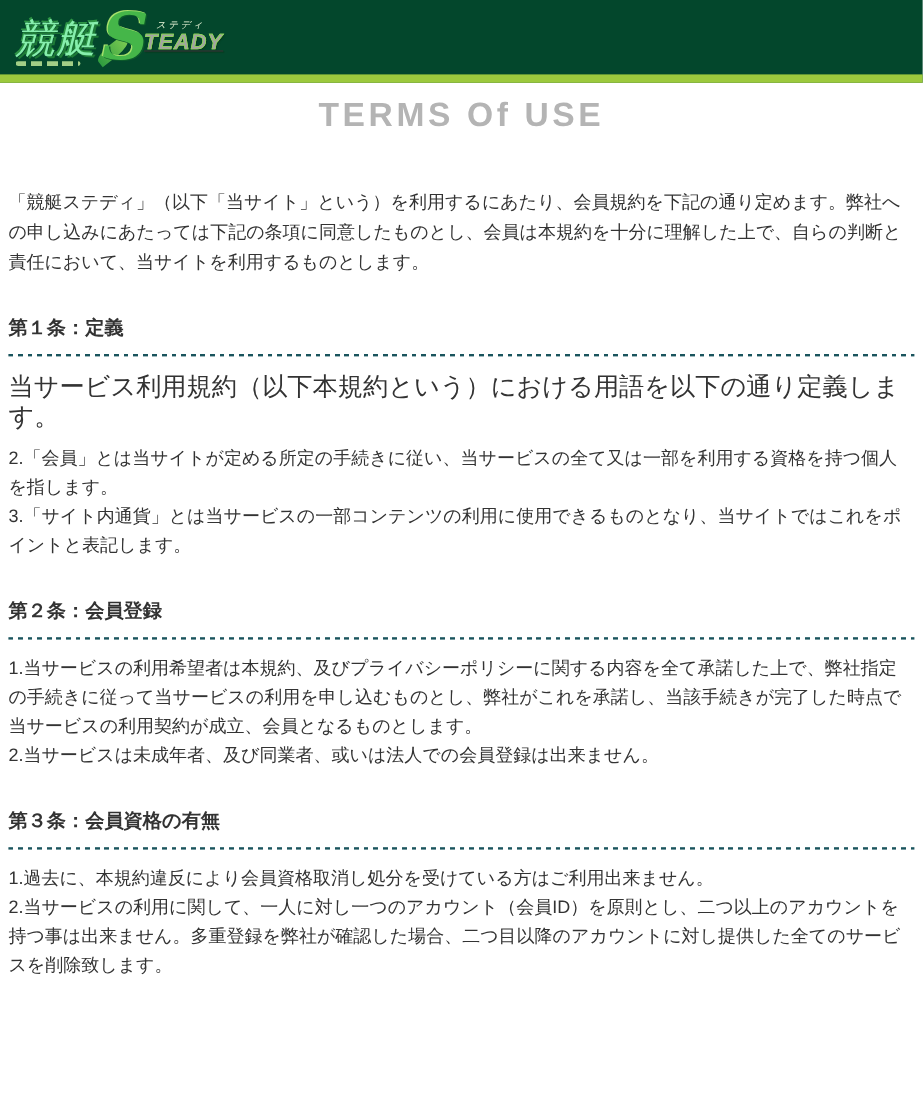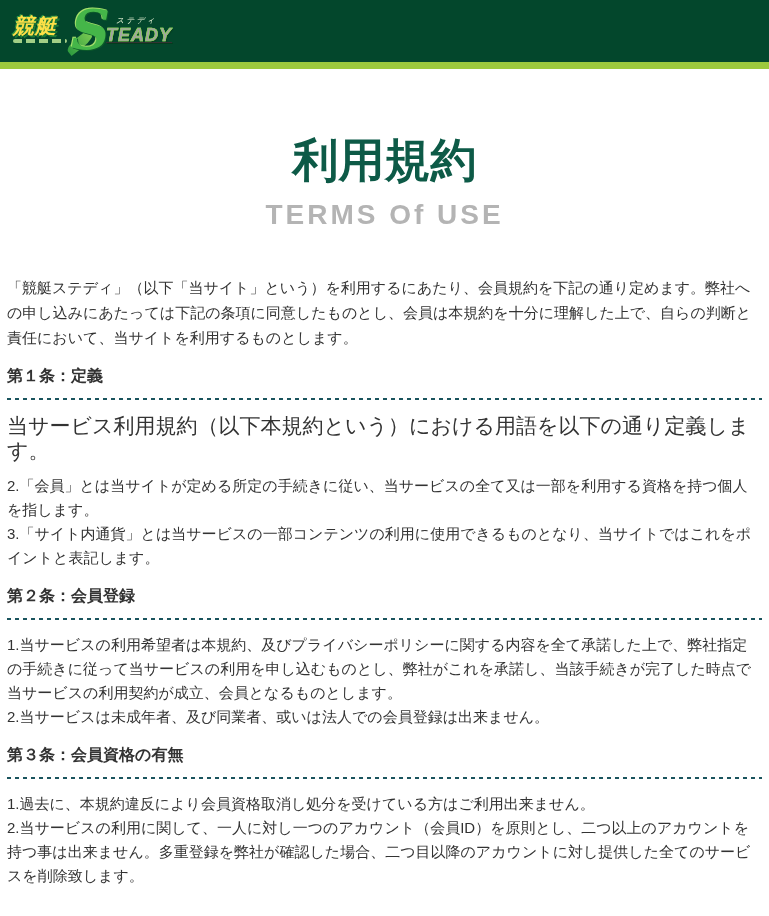--- a/index.html
+++ b/index.html
@@ -23,25 +23,25 @@
   .logo {
     position: absolute;
     left: 13px;
     top: 9px;
     display: flex;
     align-items: flex-start;
     cursor: pointer;
   }
   .logo-kanji-wrap { margin-top: 6px; }
   .logo-kanji {
-    font-size: 21px;
-    font-weight: 700;
+    font-size: 33px;
+    font-weight: 400;
     font-style: italic;
     line-height: 1;
-    color: #fde047;
+    color: #86efac;
     letter-spacing: 1px;
     text-shadow: 2px 2px 0 #1d7a36, -1px -1px 0 #2c9444;
   }
   .logo-kanji-sub {
     margin-top: 3px;
     height: 4px;
     width: 54px;
     border-radius: 2px;
     background: repeating-linear-gradient(90deg, rgba(190,230,150,.85) 0 9px, transparent 9px 13px);
   }
@@ -108,21 +108,21 @@
     color: #b4b4b4;
   }
 
   
   .content { padding: 0 7px; }
   .intro {
     margin: 44px 0 0;
     font-size: 15px;
     line-height: 25px;
   }
-  .tos-section { margin-top: 16px; }
+  .tos-section { margin-top: 32px; }
   .tos-section h2 {
     margin: 0 0 11px;
     font-size: 16px;
     font-weight: bold;
     color: #333333;
   }
   .dashes {
     height: 2px;
     margin: 0 0 13px;
     background: repeating-linear-gradient(90deg, #1a545d 0 4px, transparent 4px 8px);
@@ -152,21 +152,20 @@
       <div class="logo-s">S</div>
     </div>
     <div class="logo-steady">
       <div class="logo-kana">ステディ</div>
       <div class="logo-teady">TEADY</div>
     </div>
   </div>
 </header>
 
 <main>
-  <h1 class="page-title">利用規約</h1>
   <div class="page-subtitle">TERMS Of USE</div>
 
   <div class="content">
     <p class="intro">「競艇ステディ」（以下「当サイト」という）を利用するにあたり、会員規約を下記の通り定めます。弊社への申し込みにあたっては下記の条項に同意したものとし、会員は本規約を十分に理解した上で、自らの判断と責任において、当サイトを利用するものとします。</p>
 
     <section class="tos-section">
       <h2>第１条：定義</h2>
       <div class="dashes"></div>
       <p class="lead">当サービス利用規約（以下本規約という）における用語を以下の通り定義します。</p>
       <p class="item">2.「会員」とは当サイトが定める所定の手続きに従い、当サービスの全て又は一部を利用する資格を持つ個人を指します。</p>

